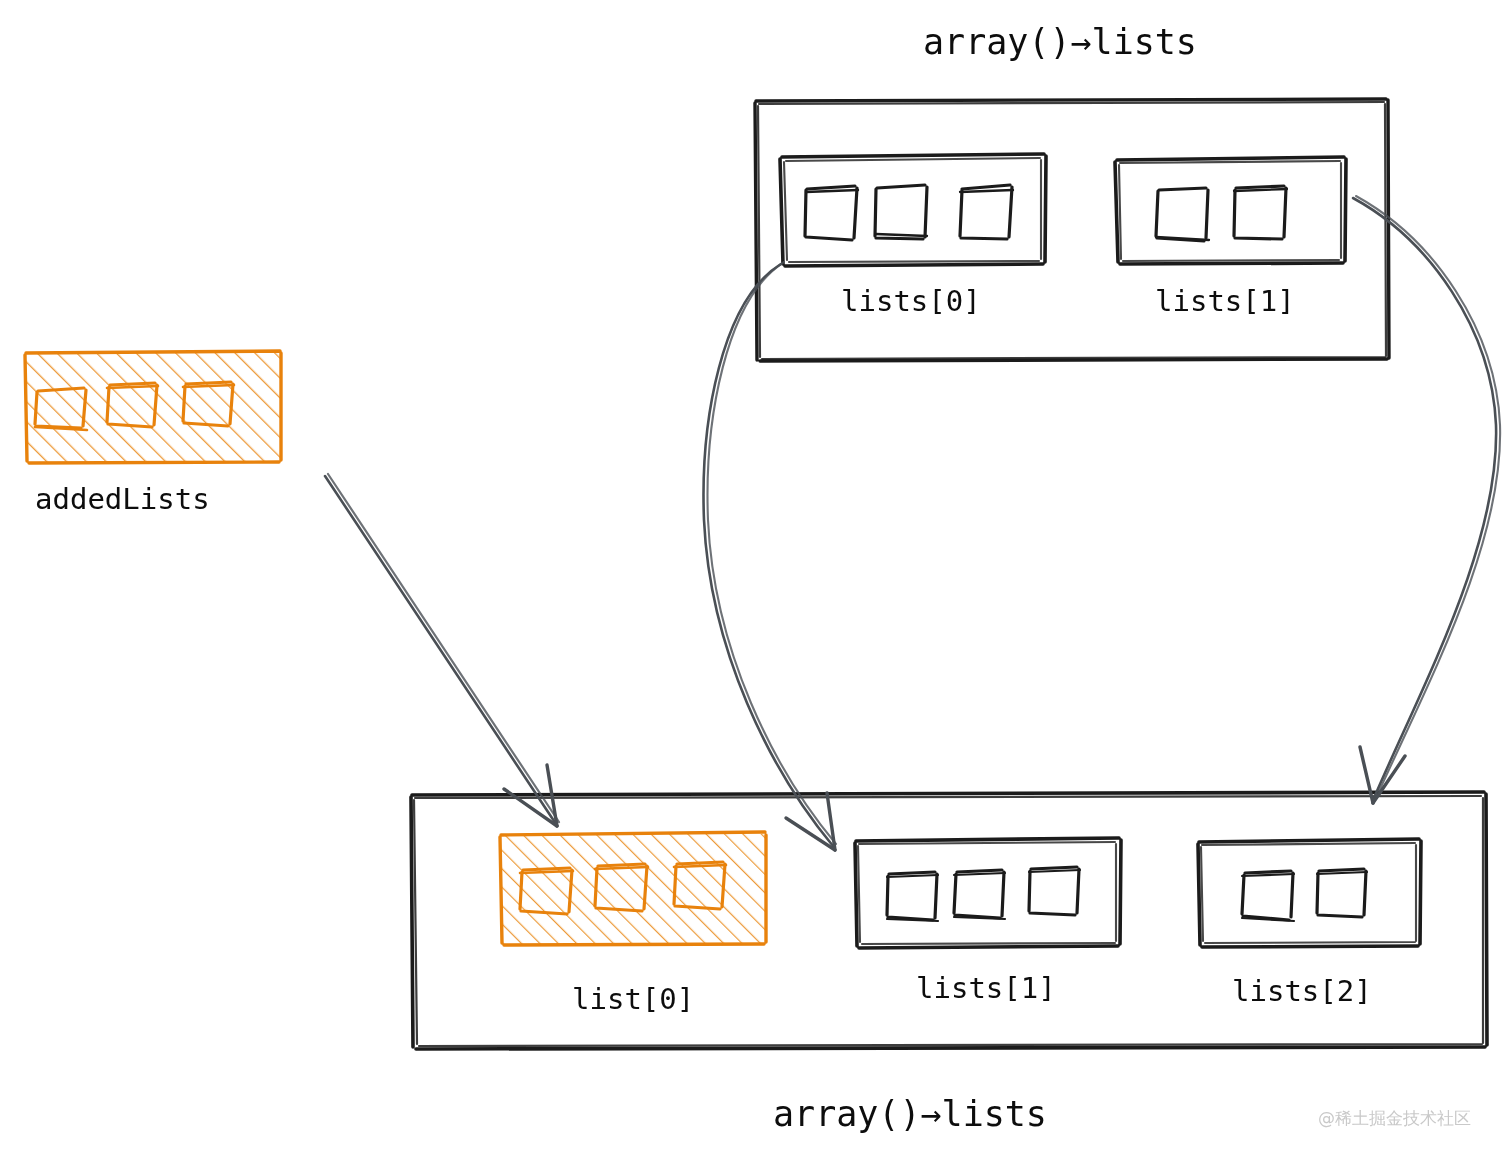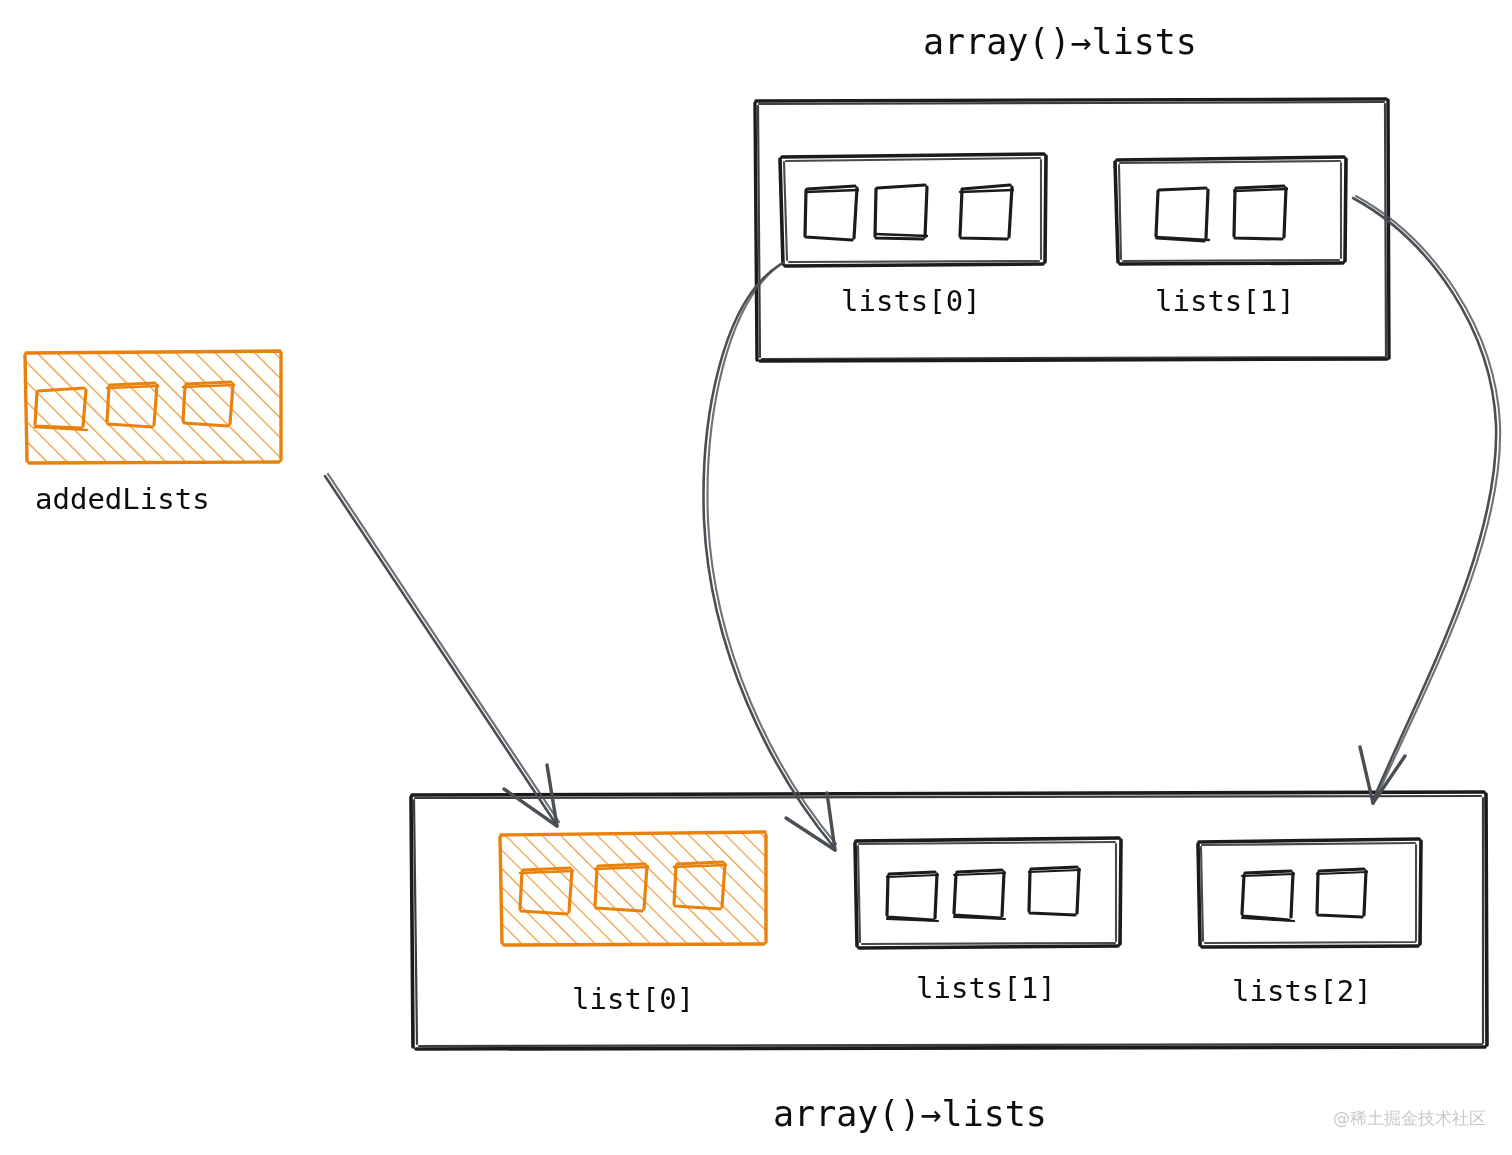--- a/index.html
+++ b/index.html
@@ -35,21 +35,20 @@
   .lbl-cell {
     font-size: 29px;
     font-weight: 400;
   }
   .watermark {
     position: absolute;
     font-family: "DejaVu Sans", "Liberation Sans", sans-serif;
     font-size: 17px;
     color: #c9c9c9;
     white-space: nowrap;
-    margin-left: 15px;
   }
 </style>
 </head>
 <body>
 
 <svg id="canvas" viewBox="0 0 1512 1155" xmlns="http://www.w3.org/2000/svg">
 
   <defs>
     <pattern id="hatch" width="14" height="14" patternTransform="rotate(-45)" patternUnits="userSpaceOnUse">
       <line x1="0" y1="0" x2="0" y2="14" stroke="#e8820c" stroke-width="2.6" stroke-opacity="0.85"></line>

